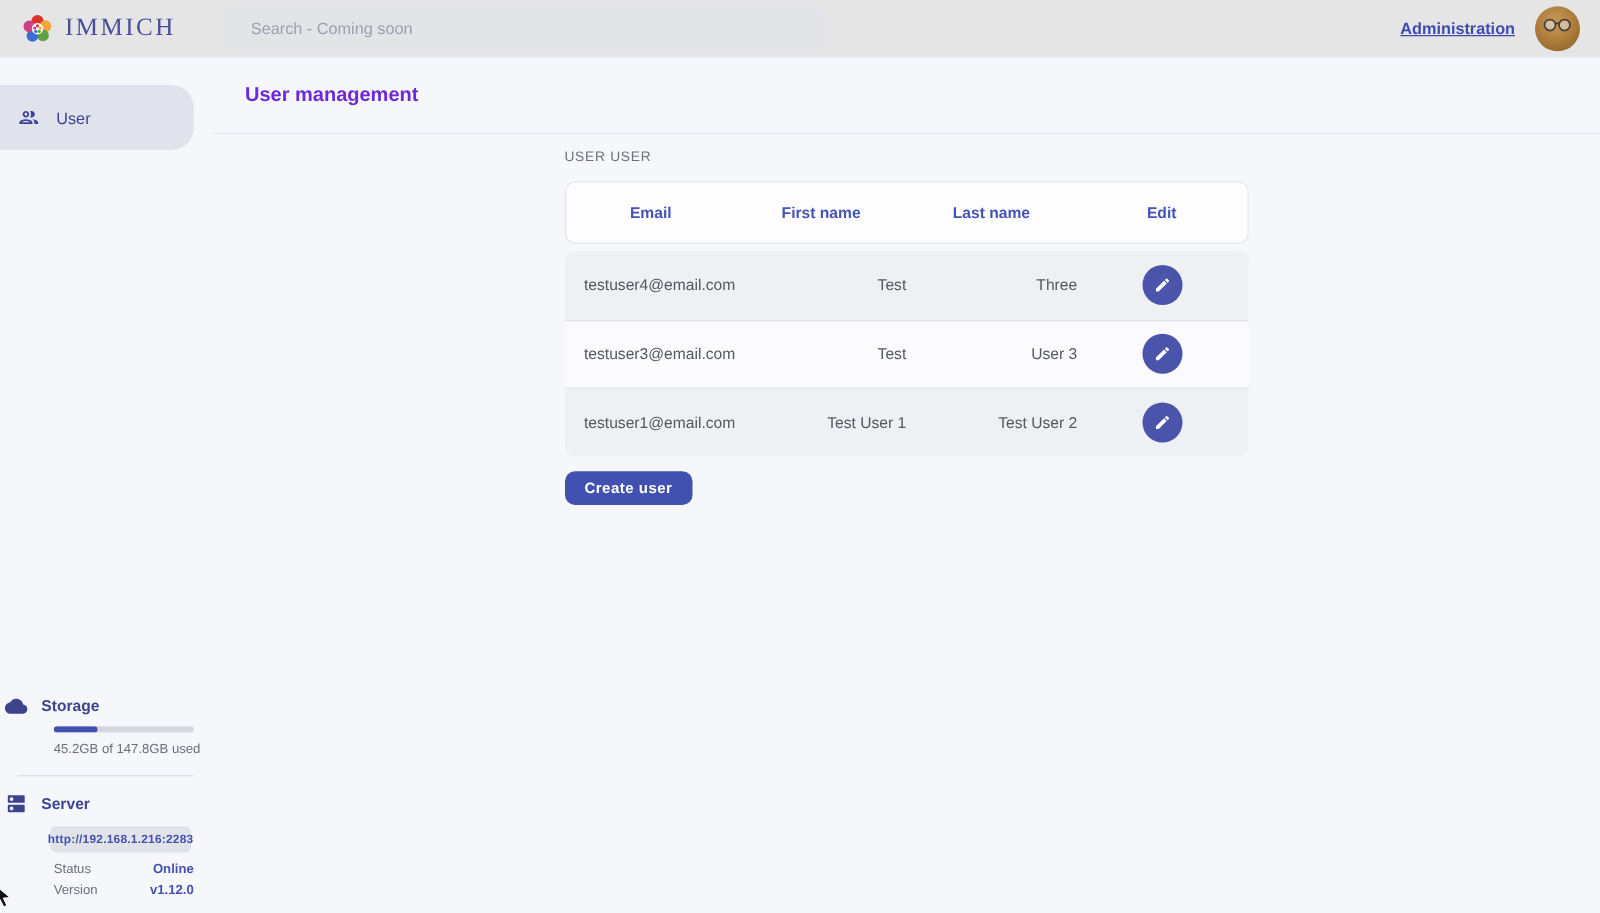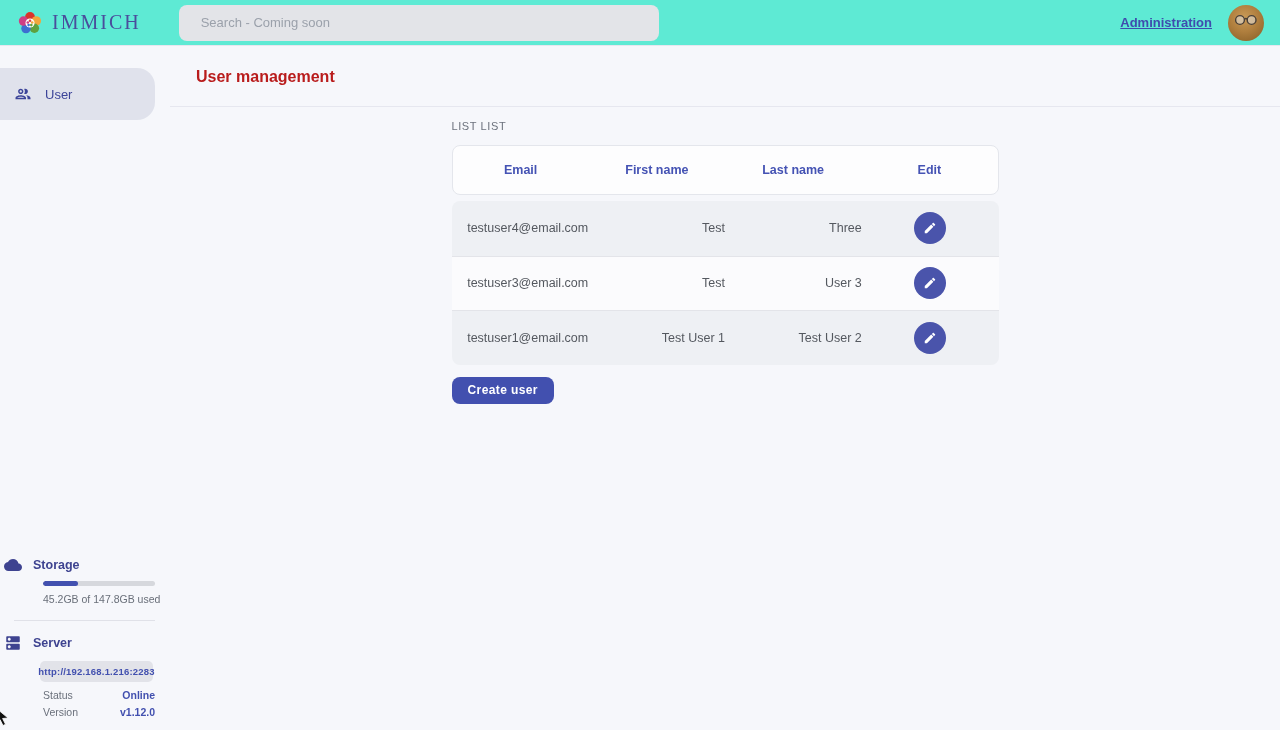--- a/index.html
+++ b/index.html
@@ -1,21 +1,21 @@
 <!DOCTYPE html>
 <html><head>
 <meta charset="utf-8">
 <style>
   * { margin:0; padding:0; box-sizing:border-box; }
   html,body { width:1280px; height:730px; }
   body { font-family:"Liberation Sans", sans-serif; background:#f6f7fb; overflow:hidden; }
   .app { position:relative; width:1280px; height:730px; display:flex; flex-direction:column; }
 
   
-  .header { height:46px; flex:0 0 46px; display:flex; align-items:center; padding:0 16px; border-bottom:1px solid #e6e7ef; background:#5eead4; }
+  .header { height:46px; flex:0 0 46px; display:flex; align-items:center; padding:0 16px; border-bottom:1px solid #e6e7ef; background:#e5e5e5; }
   .brand { display:flex; align-items:center; gap:8px; }
   .brand-logo { width:28px; height:28px; }
   .brand-name { font-family:"Liberation Serif", serif; font-size:20px; letter-spacing:2px; color:#4a4d9c; font-weight:500; }
   .searchbar { margin-left:38px; width:480px; height:36px; background:#e3e4e8; border:none; border-radius:8px; padding:0 22px; font-size:13px; color:#4b4f57; outline:none; }
   .searchbar::placeholder { color:#9ba1ab; }
   .header-right { margin-left:auto; display:flex; align-items:center; gap:16px; }
   .admin-link { font-size:13px; font-weight:700; color:#3f4cae; text-decoration:underline; cursor:pointer; }
   .avatar { width:36px; height:36px; border-radius:50%; background:radial-gradient(circle at 45% 35%, #c99a58 0%, #b07f3e 45%, #845c25 100%); position:relative; overflow:hidden; cursor:pointer; }
   .avatar svg { position:absolute; left:5px; top:9px; }
 
@@ -34,21 +34,21 @@
   .progress-fill { height:100%; border-radius:3px; background:#4250af; }
   .usage-text { margin:7px 0 0 43px; font-size:10.5px; color:#696f79; }
   .side-divider { margin:15px 15px 13px 14px; border:none; border-top:1px solid #e0e1e8; }
   .server-chip { margin:9px 0 7px 40px; width:113px; height:21px; display:flex; align-items:center; justify-content:center; background:#e2e3e9; border-radius:5px; font-size:9.5px; font-weight:700; color:#4250af; letter-spacing:.2px; }
   .kv-row { display:flex; justify-content:space-between; margin:5px 15px 0 43px; align-items:center; }
   .kv-row .k { font-size:10.5px; color:#6a707b; }
   .kv-row .v { font-size:10.5px; font-weight:700; color:#4250af; }
 
   
   .main { flex:1; display:flex; flex-direction:column; min-width:0; }
-  .page-title { margin:22px 0 0 26px; font-size:16px; font-weight:700; color:#b91c1c; }
+  .page-title { margin:22px 0 0 26px; font-size:16px; font-weight:700; color:#6d28d9; }
   .title-divider { margin-top:20px; border:none; border-top:1px solid #e6e7ef; width:100%; }
   .content { width:547px; margin:0 auto; }
   .section-label { margin-top:13px; font-size:11px; font-weight:500; letter-spacing:.6px; color:#6c727d; }
 
   .table-head { margin-top:13px; height:50px; background:#fdfdfe; border:1px solid #e4e6ec; border-radius:8px; display:grid; grid-template-columns:repeat(4,1fr); align-items:center; }
   .table-head .th { text-align:center; font-size:12.5px; font-weight:600; color:#4553b4; }
   .table-body { margin-top:6px; border-radius:8px; overflow:hidden; }
   .row { height:54.5px; display:grid; grid-template-columns:repeat(4,1fr); align-items:center; }
   .row + .row { border-top:1px solid #e3e4e9; }
   .row:nth-child(odd) { background:#eef0f4; }
@@ -141,21 +141,21 @@
           <span class="v">v1.12.0</span>
         </div>
       </div>
     </div>
 
     <div class="main">
       <div class="page-title">User management</div>
       <hr class="title-divider">
 
       <div class="content">
-        <div class="section-label">LIST LIST</div>
+        <div class="section-label">USER USER</div>
 
         <div class="table-head">
           <div class="th">Email</div>
           <div class="th">First name</div>
           <div class="th">Last name</div>
           <div class="th">Edit</div>
         </div>
 
         <div class="table-body">
   <div class="row">

